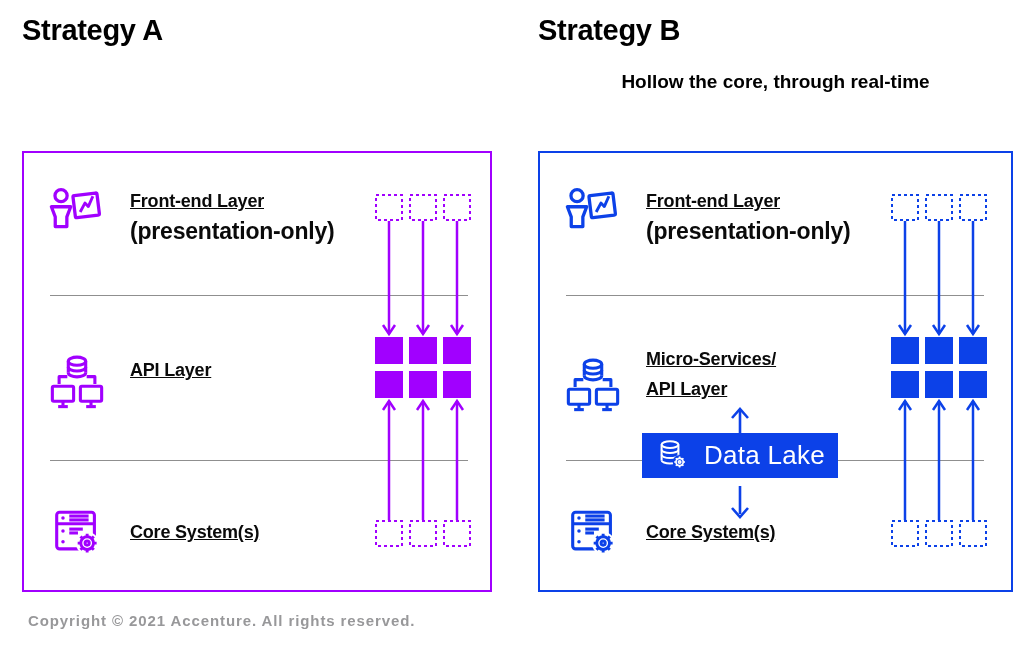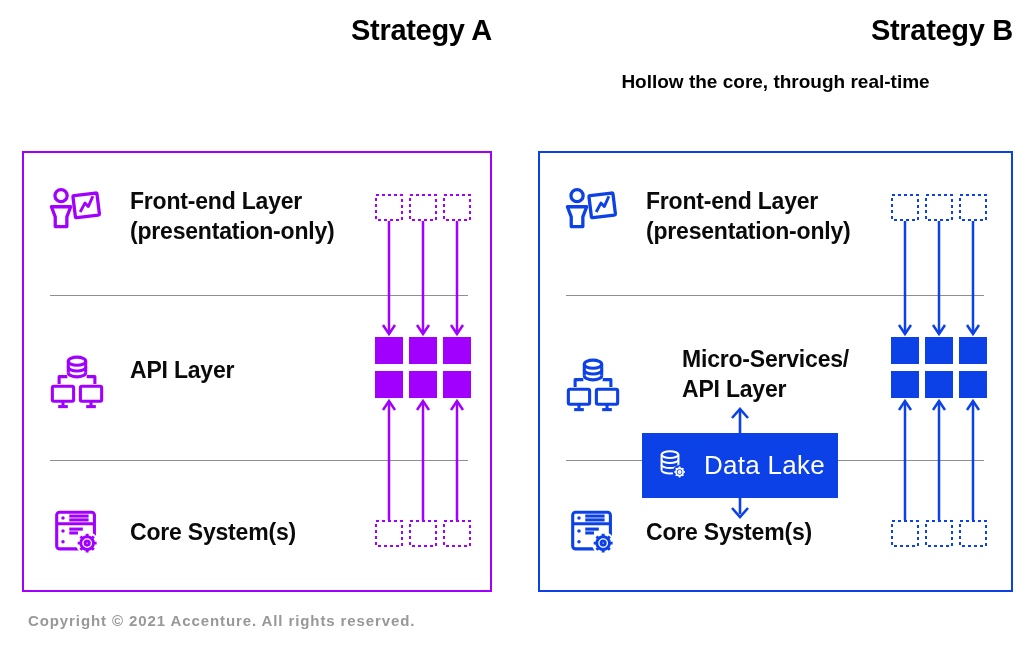--- a/index.html
+++ b/index.html
@@ -4,50 +4,50 @@
 <style>
   html,body{margin:0;padding:0;background:#ffffff;}
   .canvas{
     position:relative;width:1035px;height:652px;background:#ffffff;overflow:hidden;
     font-family:"Liberation Sans","DejaVu Sans",sans-serif;color:#000;
   }
   .panel{position:absolute;top:0;height:652px;}
   #panel-a{left:22px;width:470px;}
   #panel-b{left:538px;width:475px;}
   .title{
-    position:absolute;top:14px;left:0;width:100%;margin:0;text-align:right;
+    position:absolute;top:14px;left:0;width:100%;margin:0;text-align:left;
     font-size:29px;font-weight:700;letter-spacing:-0.3px;color:var(--c-heading,#000);
   }
   .subtitle{
     position:absolute;top:70px;left:0;width:100%;text-align:center;
     font-size:19px;font-weight:700;line-height:24px;color:var(--c-heading,#000);
   }
   .box{
     position:absolute;top:151px;left:0;right:0;height:441px;
     border:2px solid var(--accent);background:#fff;box-sizing:border-box;
   }
   .divider{position:absolute;left:26px;width:418px;height:0;border-top:1px solid var(--c-divider,#8f8f8f);}
   .d1{top:142px;}
   .d2{top:307px;}
   .row{position:absolute;left:24px;display:flex;align-items:flex-start;}
   .row .icon{flex:0 0 58px;width:58px;height:58px;color:var(--accent);}
   .row .icon svg{display:block;width:58px;height:58px;}
   .rowtext{margin-left:24px;color:#0a0a0a;}
-  .rt-title{font-size:23px;font-weight:700;line-height:30px;letter-spacing:-0.2px;}
+  .rt-title{font-size:18px;font-weight:700;line-height:30px;letter-spacing:-0.2px;text-decoration:underline;}
   .rt-sub{font-size:23px;font-weight:700;line-height:30px;letter-spacing:-0.2px;}
   .r1{top:32px;}  .r1 .rowtext{margin-top:1px;}
   .r2a{top:199px;} .r2a .rowtext{margin-top:3px;}
-  .r2b{top:191px;gap:36px;} .r2b .icon{margin-top:11px;}
+  .r2b{top:191px;} .r2b .icon{margin-top:11px;}
   .r3{top:350px;} .r3 .rowtext{margin-top:14px;}
   .connector{position:absolute;left:351px;top:41px;color:var(--accent);}
   .lake-arrow{position:absolute;left:186px;color:var(--accent);}
   .lake-arrow.up{top:249px;}
   .lake-arrow.down{top:333px;}
   .lake{
-    position:absolute;left:102px;top:280px;width:196px;height:65px;
+    position:absolute;left:102px;top:280px;width:196px;height:45px;
     background:var(--accent);display:flex;align-items:center;justify-content:center;
     gap:13px;color:var(--c-lake_text,#fff);
   }
   .lake-label{font-size:26px;font-weight:400;letter-spacing:0.3px;}
   .lake .icon{width:36px;height:36px;}
   .lake .icon svg{display:block;width:36px;height:36px;}
   .lake .gear-mask{fill:var(--accent);}
   .footer{
     position:absolute;left:28px;top:612px;
     font-size:15px;font-weight:600;letter-spacing:0.9px;color:var(--c-footer_text,#98989a);

